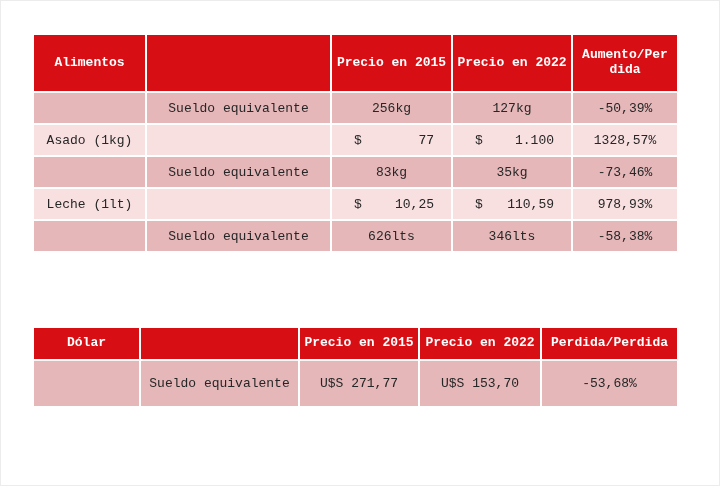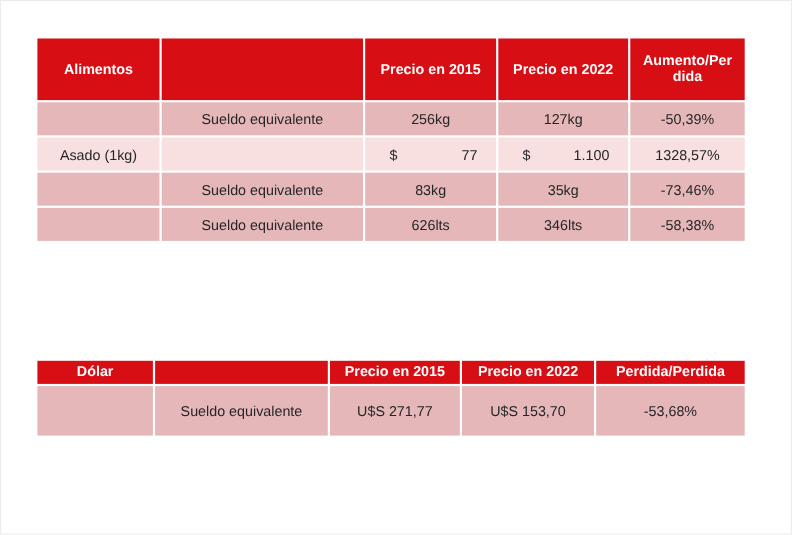--- a/index.html
+++ b/index.html
@@ -21,20 +21,21 @@
     position: absolute;
     border-collapse: separate;
     border-spacing: 2px;
     table-layout: fixed;
   }
   td {
     color: var(--txt);
     font-size: 13px;
     vertical-align: middle;
     overflow: hidden;
+    font-family: Liberation Mono, monospace;
   }
   td.hd {
     background: var(--red);
     color: #ffffff;
     font-weight: bold;
     text-align: center;
     line-height: 1.15;
   }
   td.wrap { white-space: pre-line; }
   tr.light td { background: var(--light); }
@@ -97,41 +98,58 @@
   </tr>
 
   <tr class="dark" style="height:30px">
     <td></td>
     <td class="center">Sueldo equivalente</td>
     <td class="center">83kg</td>
     <td class="center">35kg</td>
     <td class="center">-73,46%</td>
   </tr>
 
+  <tr class="light" style="height:30px">
+    <td class="center">Leche (1lt)</td>
+    <td></td>
+    <td>
+          <div class="money">
+            <span>$</span>
+            <span>10,25</span>
+          </div>
+        </td>
+    <td>
+          <div class="money">
+            <span>$</span>
+            <span>110,59</span>
+          </div>
+        </td>
+    <td class="center">978,93%</td>
+  </tr>
 
   <tr class="dark" style="height:30px">
     <td></td>
     <td class="center">Sueldo equivalente</td>
     <td class="center">626lts</td>
     <td class="center">346lts</td>
     <td class="center">-58,38%</td>
   </tr>
 </tbody>
   </table>
 
 <table class="tbl" style="left:31px; top:325px;">
   <colgroup>
     <col style="width:105px">
       <col style="width:157px">
       <col style="width:118px">
       <col style="width:120px">
       <col style="width:135px">
   </colgroup>
   <tbody>
-      <tr style="height:21px">
+      <tr style="height:31px">
     <td class="hd">Dólar</td>
     <td class="hd"></td>
     <td class="hd">Precio en 2015</td>
     <td class="hd">Precio en 2022</td>
     <td class="hd">Perdida/Perdida</td>
   </tr>
 
 
   <tr class="dark" style="height:45px">
     <td></td>

